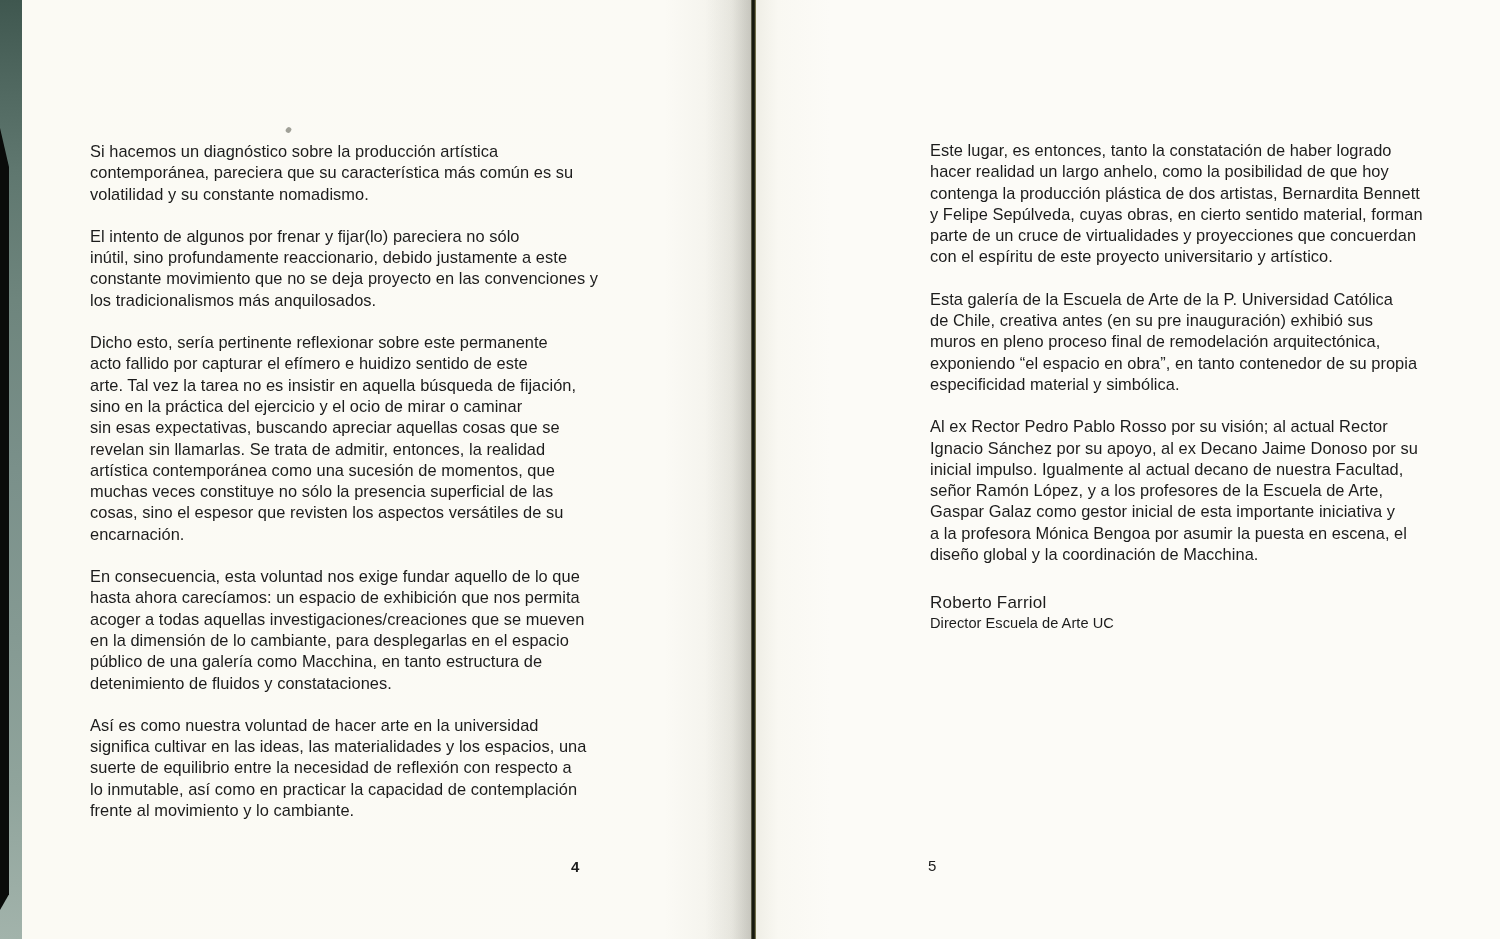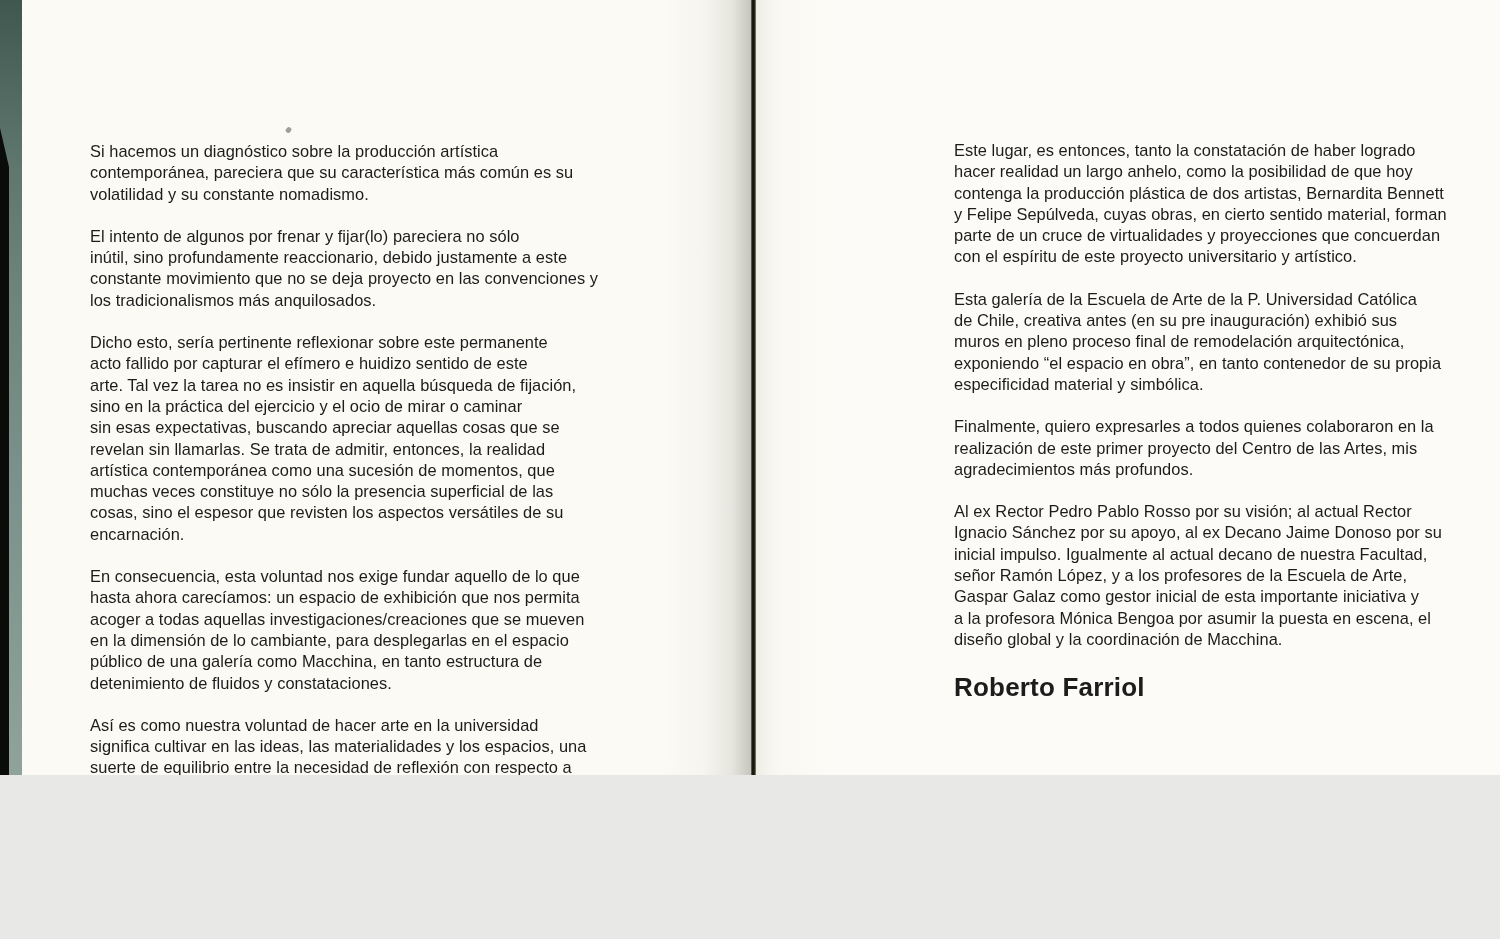--- a/index.html
+++ b/index.html
@@ -3,21 +3,21 @@
 <meta charset="utf-8">
 <style>
   html, body {
     margin: 0;
     padding: 0;
     background: #e8e8e6;
   }
   .scan {
     position: relative;
     width: 1500px;
-    height: 775px;
+    height: 939px;
     margin: 0 auto;
     overflow: hidden;
     background: #fbfaf5;
     font-family: "Liberation Sans", "DejaVu Sans", sans-serif;
     color: #1c1c1c;
   }
   
   .edge-strip {
     position: absolute;
     left: 0; top: 0;
@@ -60,29 +60,29 @@
     background: linear-gradient(90deg, rgba(70,70,60,0) 0%, rgba(70,70,60,0.07) 60%, rgba(50,50,42,0.18) 100%);
   }
   
   .text-col {
     position: absolute;
     font-size: 16.4px;
     line-height: 21.3px;
     letter-spacing: 0.05px;
   }
   .text-col-left  { left: 90px;  top: 141px; width: 512px; }
-  .text-col-right { left: 954px; top: 140px; width: 535px; }
+  .text-col-right { left: 930px; top: 140px; width: 535px; }
   .para {
     margin: 0 0 21px 0;
     white-space: pre-line;
   }
   .signature { margin-top: 26px; }
   .sig-name {
-    font-weight: bold;
-    font-size: 26px;
+    font-weight: normal;
+    font-size: 17px;
     line-height: 23px;
     letter-spacing: 0.2px;
   }
   .sig-title {
     font-size: 14.6px;
     line-height: 19px;
   }
   .page-number {
     position: absolute;
     font-size: 15px;
@@ -151,31 +151,29 @@
 hacer realidad un largo anhelo, como la posibilidad de que hoy
 contenga la producción plástica de dos artistas, Bernardita Bennett
 y Felipe Sepúlveda, cuyas obras, en cierto sentido material, forman
 parte de un cruce de virtualidades y proyecciones que concuerdan
 con el espíritu de este proyecto universitario y artístico.</p>
     <p class="para">Esta galería de la Escuela de Arte de la P. Universidad Católica
 de Chile, creativa antes (en su pre inauguración) exhibió sus
 muros en pleno proceso final de remodelación arquitectónica,
 exponiendo “el espacio en obra”, en tanto contenedor de su propia
 especificidad material y simbólica.</p>
-    <p class="para">Finalmente, quiero expresarles a todos quienes colaboraron en la
-realización de este primer proyecto del Centro de las Artes, mis
-agradecimientos más profundos.</p>
     <p class="para">Al ex Rector Pedro Pablo Rosso por su visión; al actual Rector
 Ignacio Sánchez por su apoyo, al ex Decano Jaime Donoso por su
 inicial impulso. Igualmente al actual decano de nuestra Facultad,
 señor Ramón López, y a los profesores de la Escuela de Arte,
 Gaspar Galaz como gestor inicial de esta importante iniciativa y
 a la profesora Mónica Bengoa por asumir la puesta en escena, el
 diseño global y la coordinación de Macchina.</p>
     <div class="signature">
       <div class="sig-name">Roberto Farriol</div>
+      <div class="sig-title">Director Escuela de Arte UC</div>
     </div>
   </div>
 
   <div class="page-number page-number-left">4</div>
   <div class="page-number page-number-right">5</div>
 
 </div>
 
 </body></html>

